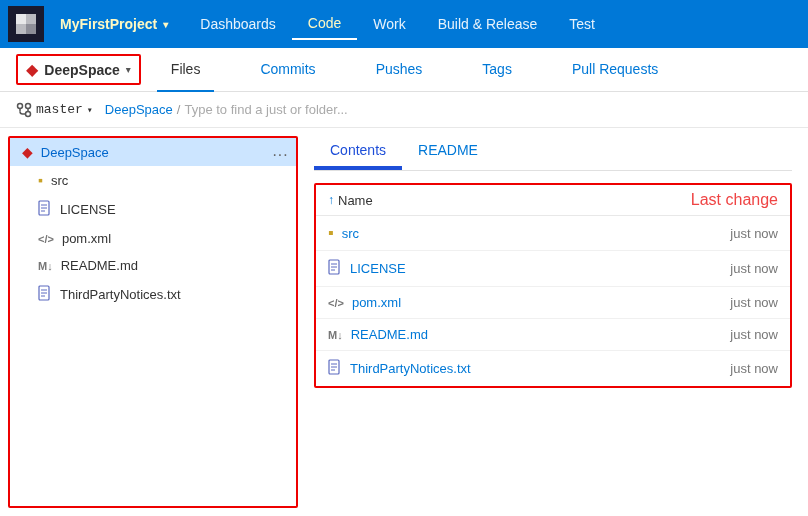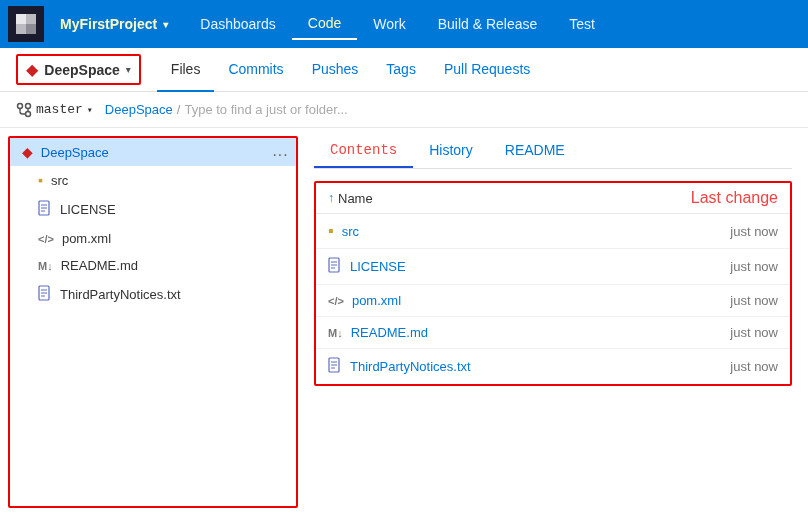--- a/index.html
+++ b/index.html
@@ -88,20 +88,21 @@
     }
     .repo-chevron {
       margin-left: 6px;
       font-size: 10px;
       color: #555;
     }
     .second-nav-links {
       display: flex;
       align-items: center;
       height: 44px;
+      gap: 32px;
     }
     .second-nav-link {
       color: #0078d7;
       font-size: 14px;
       padding: 0 14px;
       height: 44px;
       display: flex;
       align-items: center;
       cursor: pointer;
       text-decoration: none;
@@ -215,24 +216,23 @@
       margin-bottom: 12px;
     }
     .panel-tab {
       padding: 6px 16px 8px;
       font-size: 14px;
       cursor: pointer;
       color: #0078d7;
       border-bottom: 2px solid transparent;
     }
     .panel-tab.active {
-      color: #ef4444;
-      border-bottom: 2px solid #1d4ed8;
+      color: #1d4ed8;
+      border-bottom: 4px solid #1d4ed8;
       font-weight: 500;
-      font-family: Liberation Mono, monospace;
     }
 
     
     .file-table {
       border: 2px solid #e00;
       border-radius: 2px;
       overflow: hidden;
     }
     .file-table-header {
       display: flex;
@@ -383,21 +383,20 @@
     </div>
 
     <div style="position:absolute; right:8px; top:8px; cursor:pointer; color:#666; font-size:16px;">···</div>
 
     <div style="position:absolute; right:-14px; top:50%; transform:translateY(-50%); background:#fff; border:1px solid #ccc; width:14px; height:28px; display:flex; align-items:center; justify-content:center; cursor:pointer; z-index:10; font-size:10px; color:#666;">‹</div>
   </div>
 
   <div class="right-panel">
     <div class="panel-tabs">
       <div class="panel-tab active">Contents</div>
-      <div class="panel-tab">History</div>
       <div class="panel-tab">README</div>
     </div>
 
     <div class="file-table">
       <div class="file-table-header">
         <div class="col-name">
           <span class="sort-arrow">↑</span>
           <span>Name</span>
         </div>
         <div class="col-last">Last change</div>

